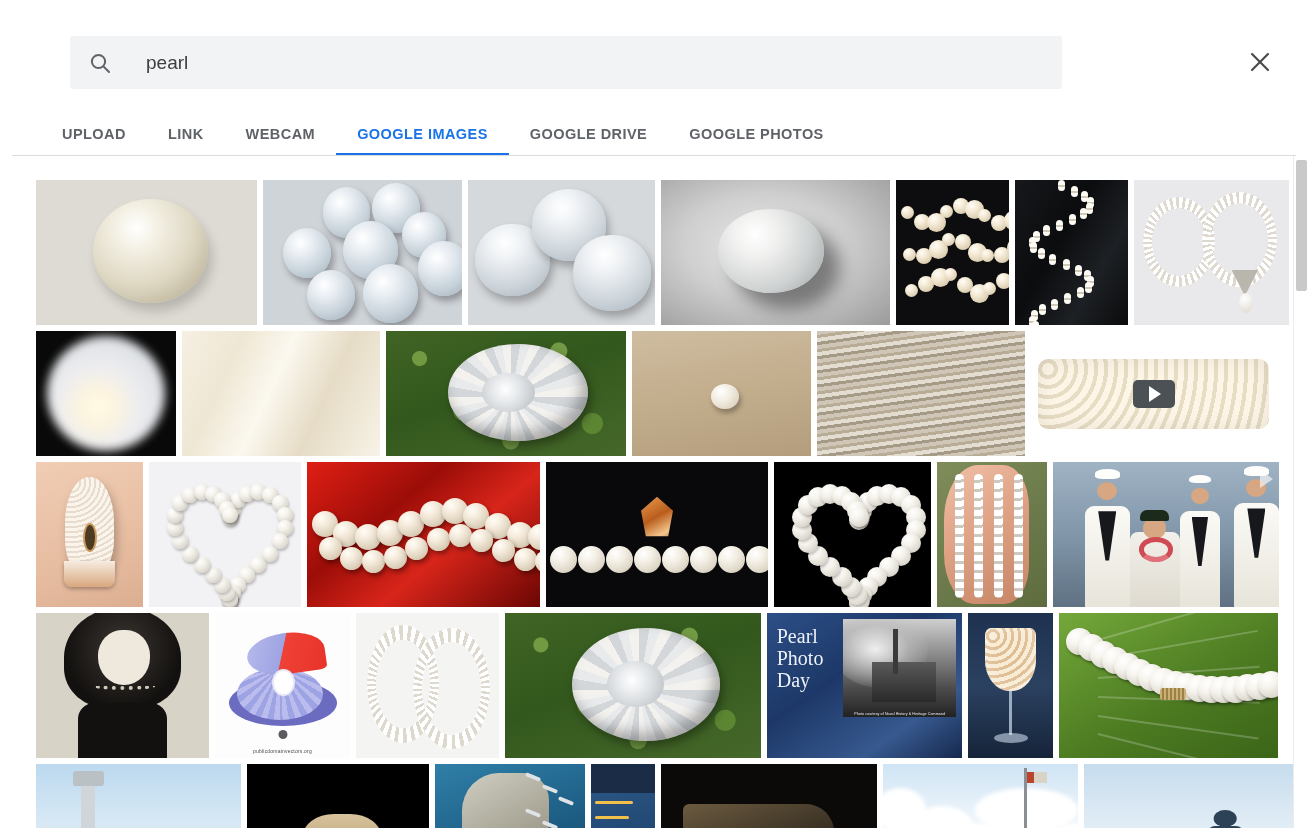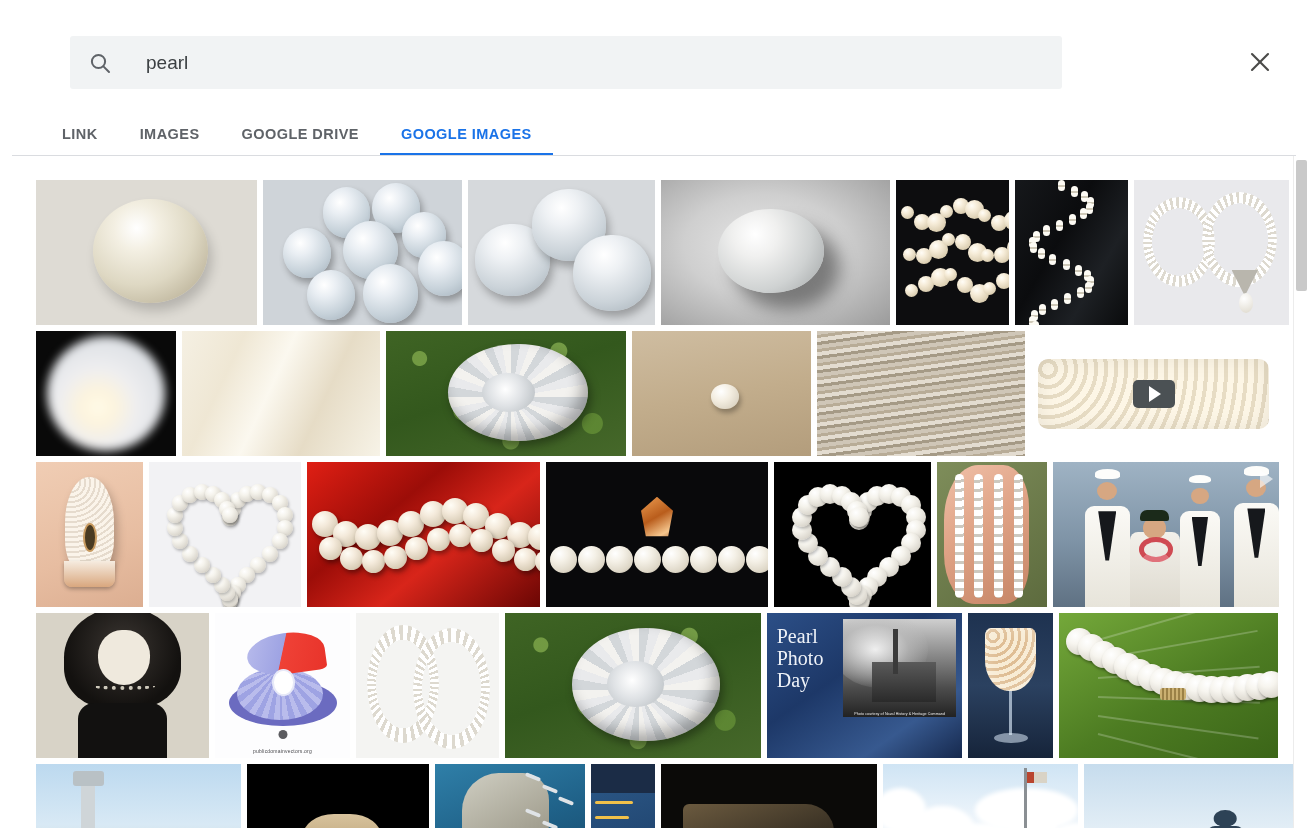--- a/index.html
+++ b/index.html
@@ -476,30 +476,36 @@
         <svg width="22" height="22" viewBox="0 0 22 22">
           <line x1="3" y1="3" x2="19" y2="19" stroke="#4a4a48" stroke-width="2.1" stroke-linecap="round"></line>
           <line x1="19" y1="3" x2="3" y2="19" stroke="#4a4a48" stroke-width="2.1" stroke-linecap="round"></line>
         </svg>
       </span>
     </button>
   </div>
 
   <div class="tabs">
     <div class="tab">
+        <span>UPLOAD</span>
+      </div>
+    <div class="tab">
         <span>LINK</span>
       </div>
     <div class="tab">
-        <span>IMAGES</span>
+        <span>WEBCAM</span>
+      </div>
+    <div class="tab active">
+        <span>GOOGLE IMAGES</span>
       </div>
     <div class="tab">
         <span>GOOGLE DRIVE</span>
       </div>
-    <div class="tab active">
-        <span>GOOGLE IMAGES</span>
+    <div class="tab">
+        <span>GOOGLE PHOTOS</span>
       </div>
   </div>
   <div class="tabs-divider"></div>
 
   <div class="results">
     <div class="grid-rows" id="grid">
         <div class="grid-row">
           <div class="cell selected" style="width: 221px; height: 145px;">
             <div class="art a-pearl-single"></div>
           </div>

